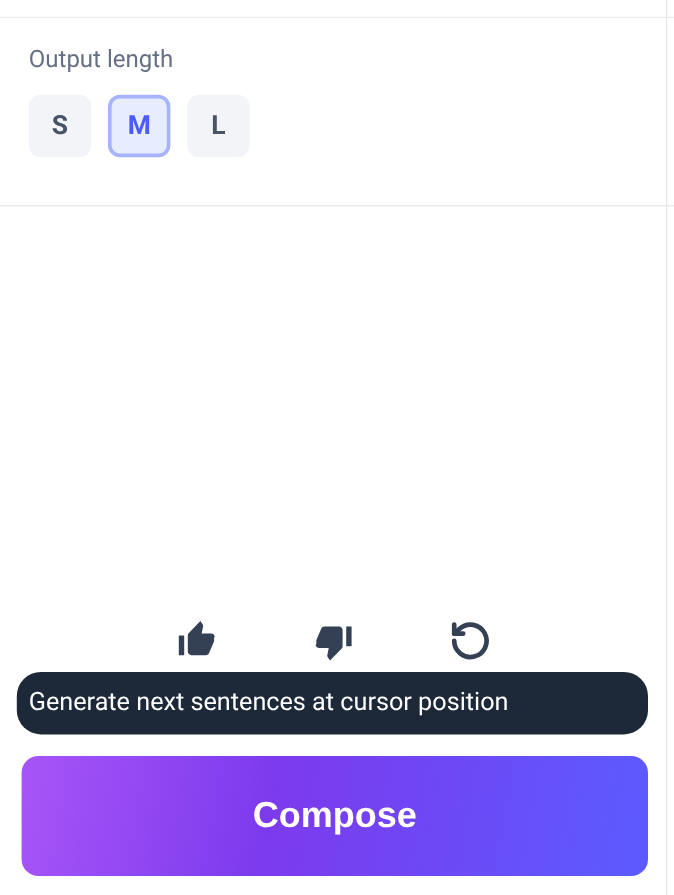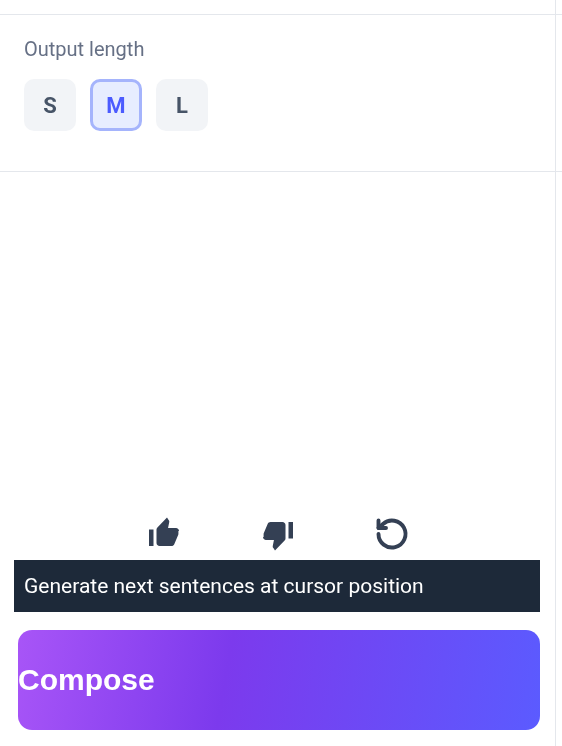--- a/index.html
+++ b/index.html
@@ -77,37 +77,38 @@
     .tooltip {
       position: absolute;
       bottom: 134px;
       left: 14px;
       right: 22px;
       background: #1d2939;
       color: #fff;
       font-size: 21px;
       font-weight: 400;
       padding: 14px 10px;
-      border-radius: 0;
+      border-radius: 20px;
       text-align: left;
     }
     .compose-row {
       position: absolute;
       bottom: 16px;
       left: 18px;
       right: 22px;
     }
     .compose-btn {
       width: 100%;
       height: 100px;
       border: none;
       border-radius: 14px;
       background: linear-gradient(100deg, #a855f7 0%, #7c3aed 40%, #5b5bff 100%);
       display: flex;
       align-items: center;
+      justify-content: center;
       gap: 22px;
       cursor: pointer;
     }
     .compose-text {
       color: #fff;
       font-size: 30px;
       font-weight: 700;
     }
     .shortcut-badge {
       background: rgba(255,255,255,0.18);

